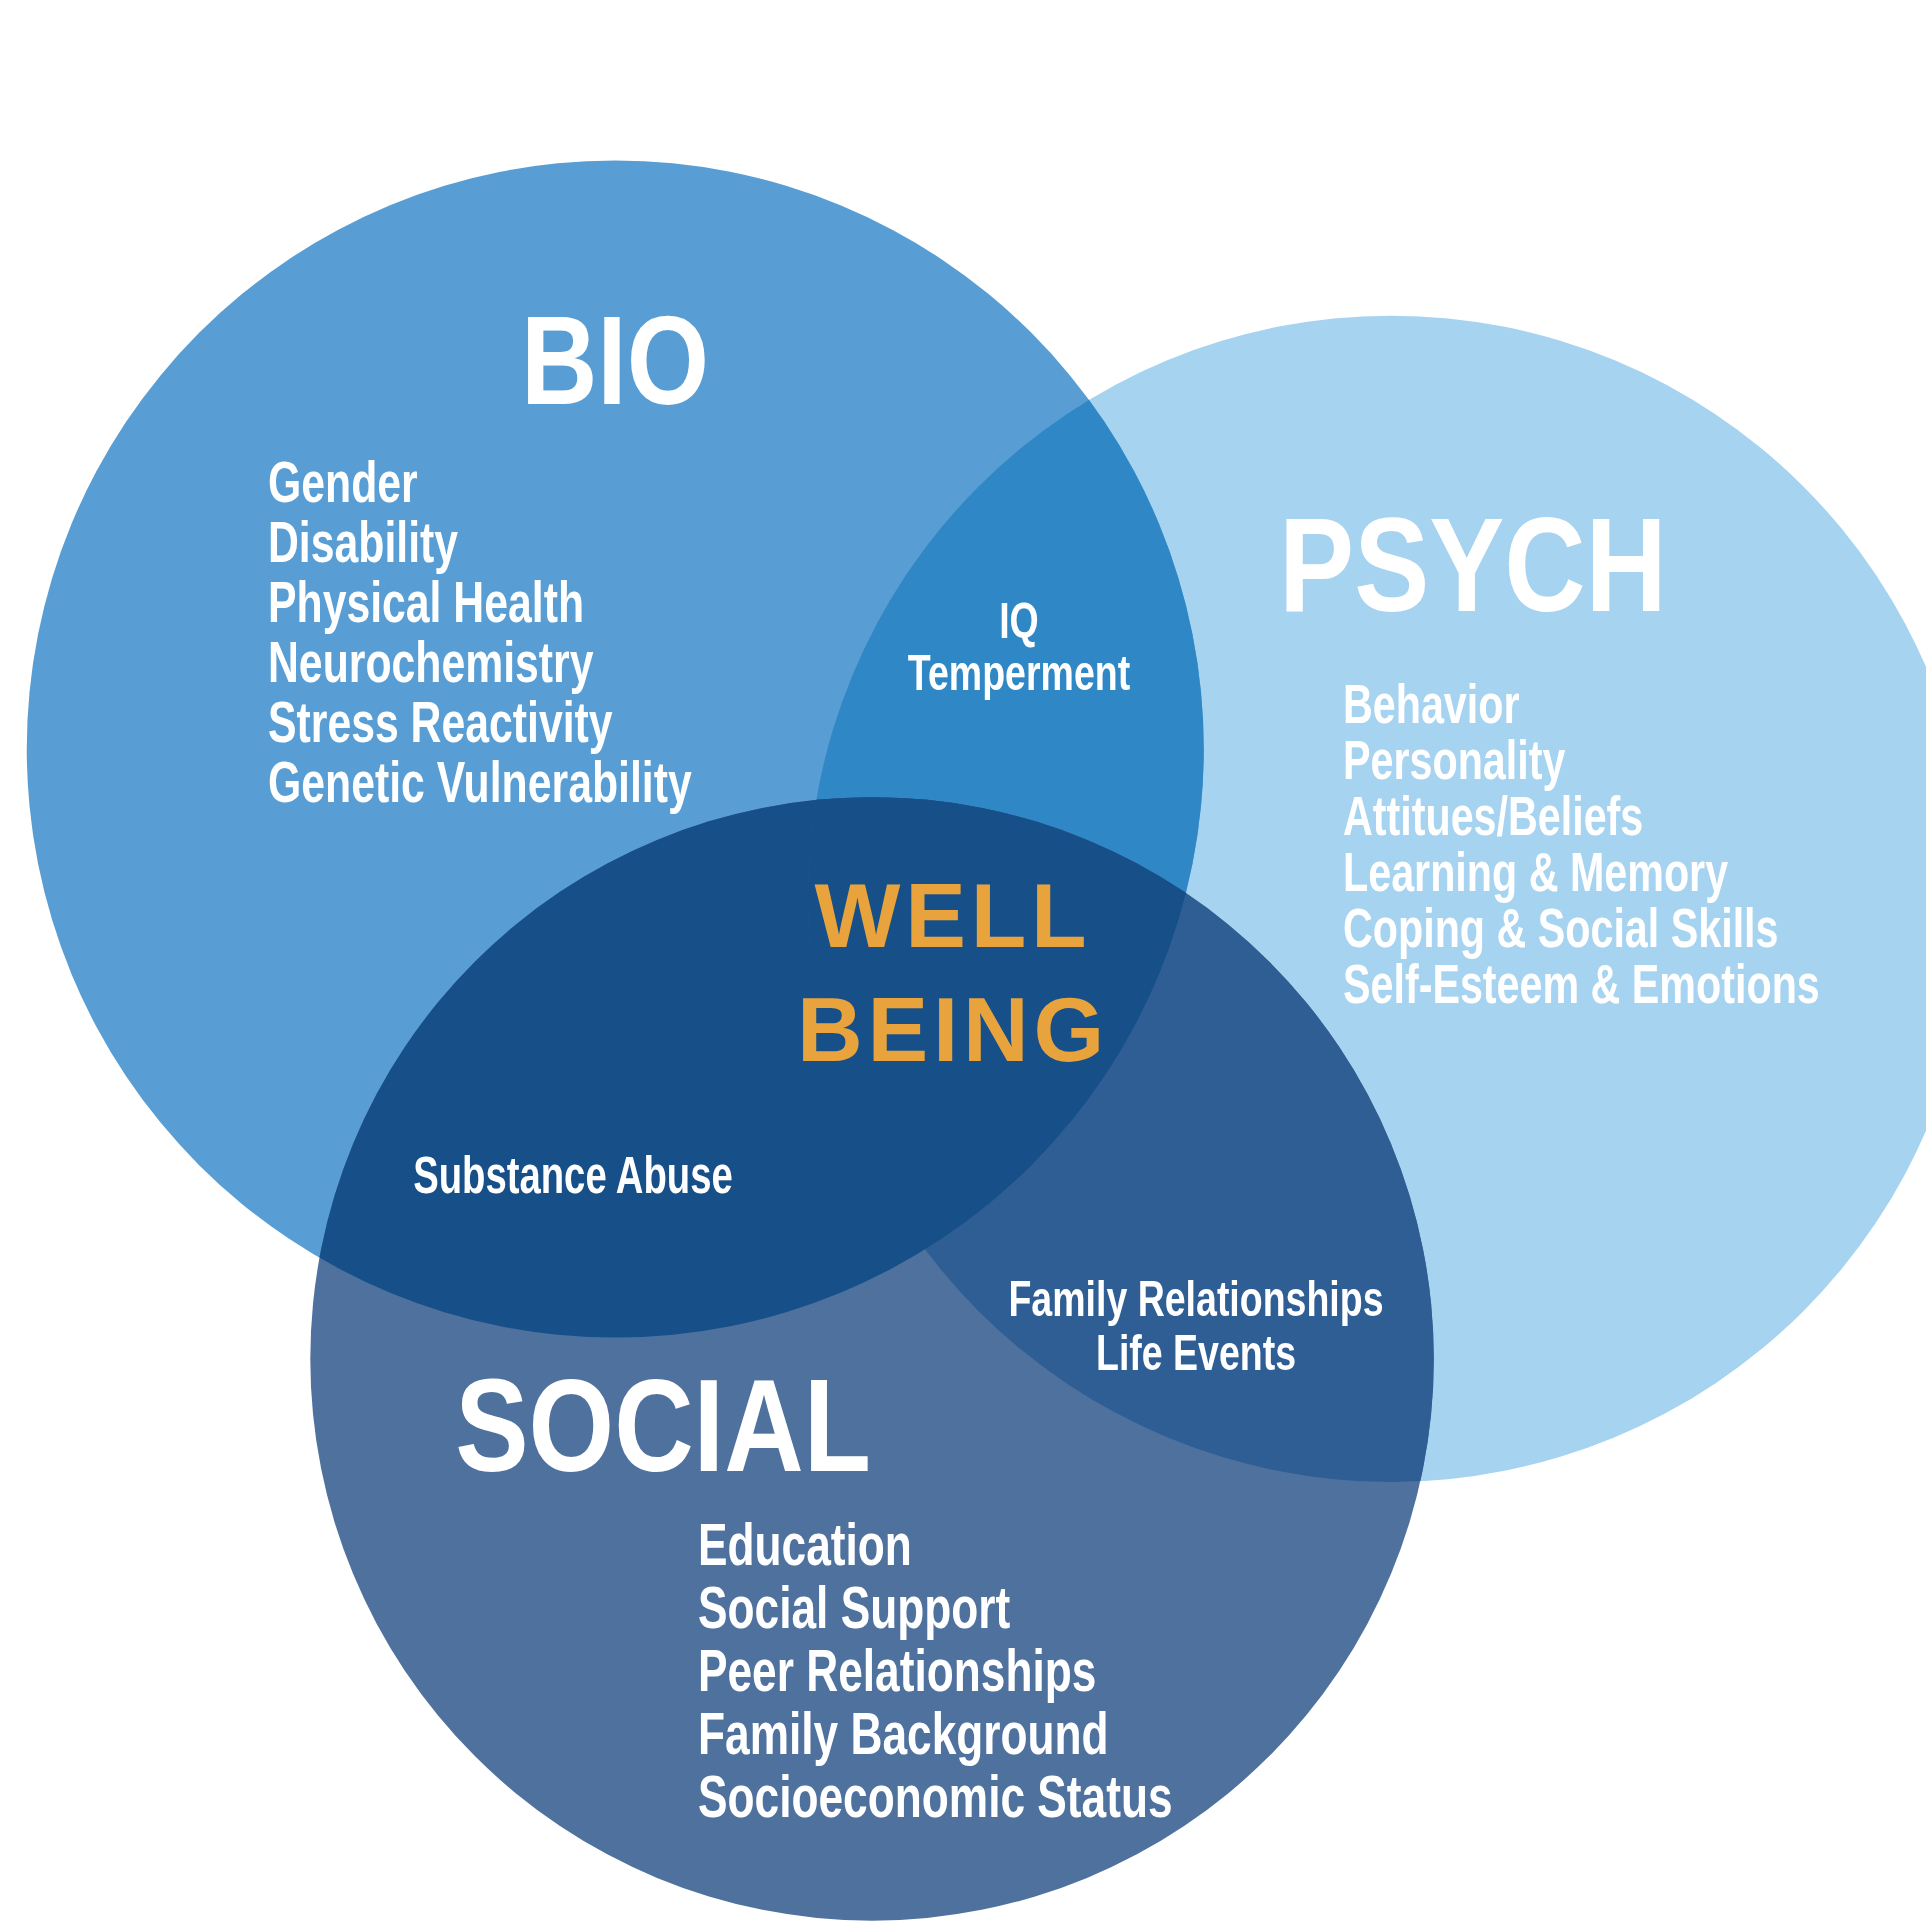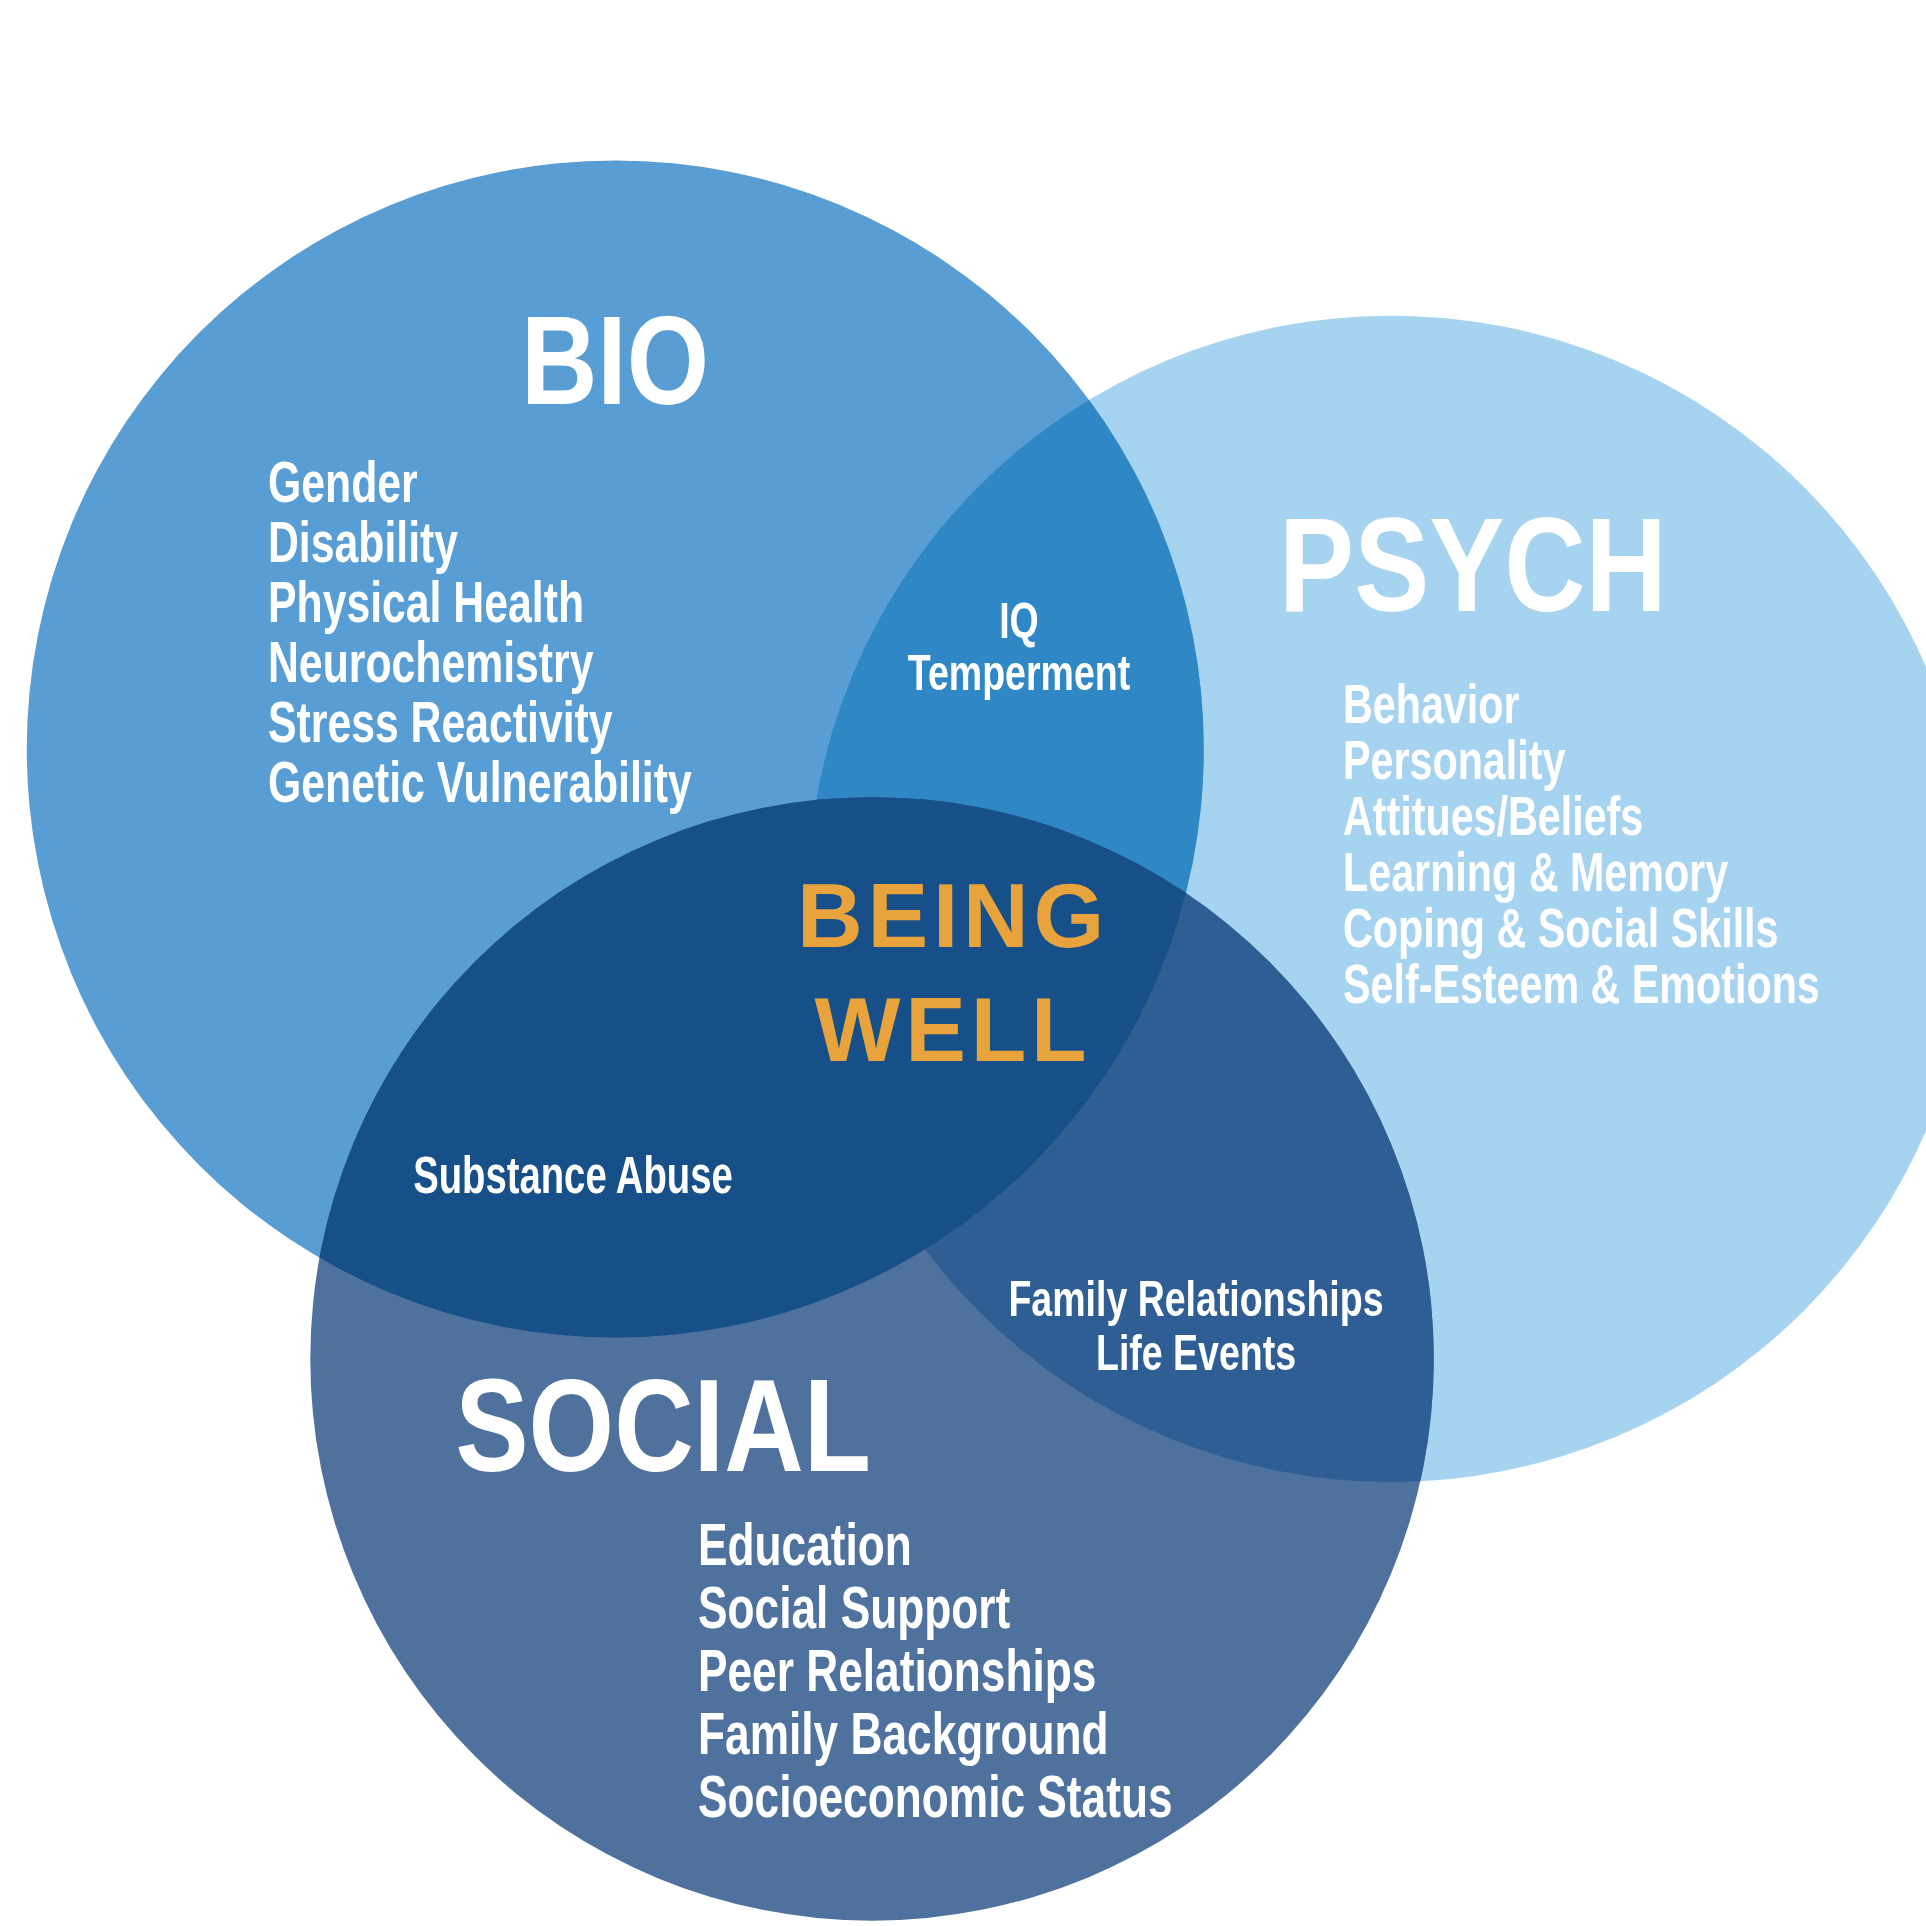--- a/index.html
+++ b/index.html
@@ -96,18 +96,18 @@
   </div>
 
   <div id="substance-label" class="label single">Substance Abuse</div>
 
   <div id="family-label" class="label clabel">
     <div>Family Relationships</div>
     <div>Life Events</div>
   </div>
 
   <div id="wellbeing-label" class="label">
+    <div>WELL</div>
     <div>BEING</div>
-    <div>WELL</div>
   </div>
 
 </div>
 
 
 </body></html>

